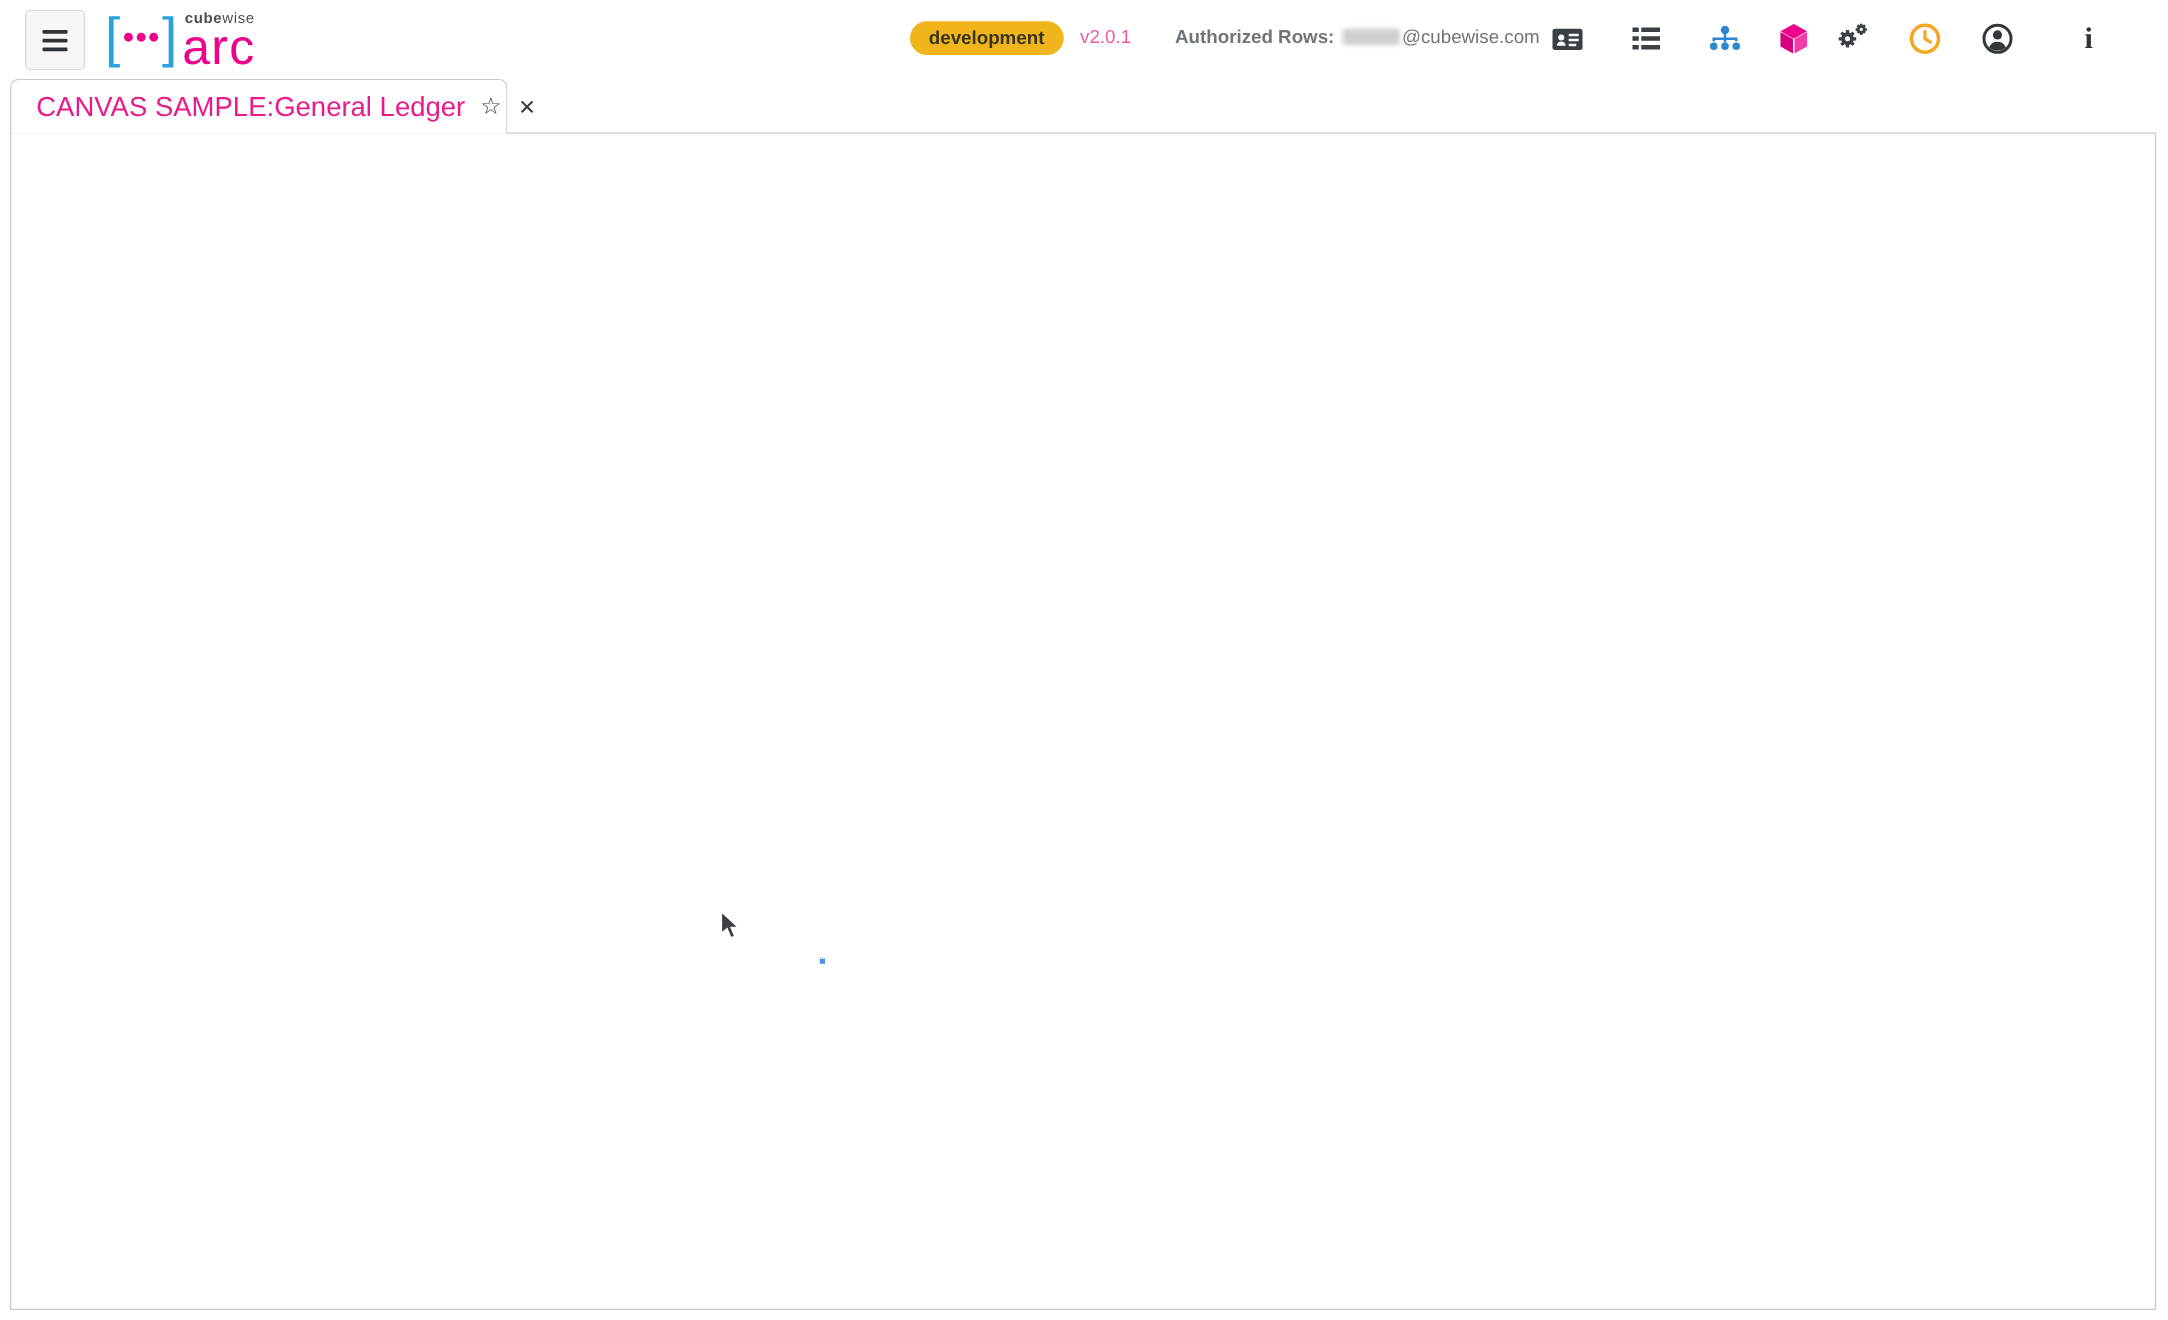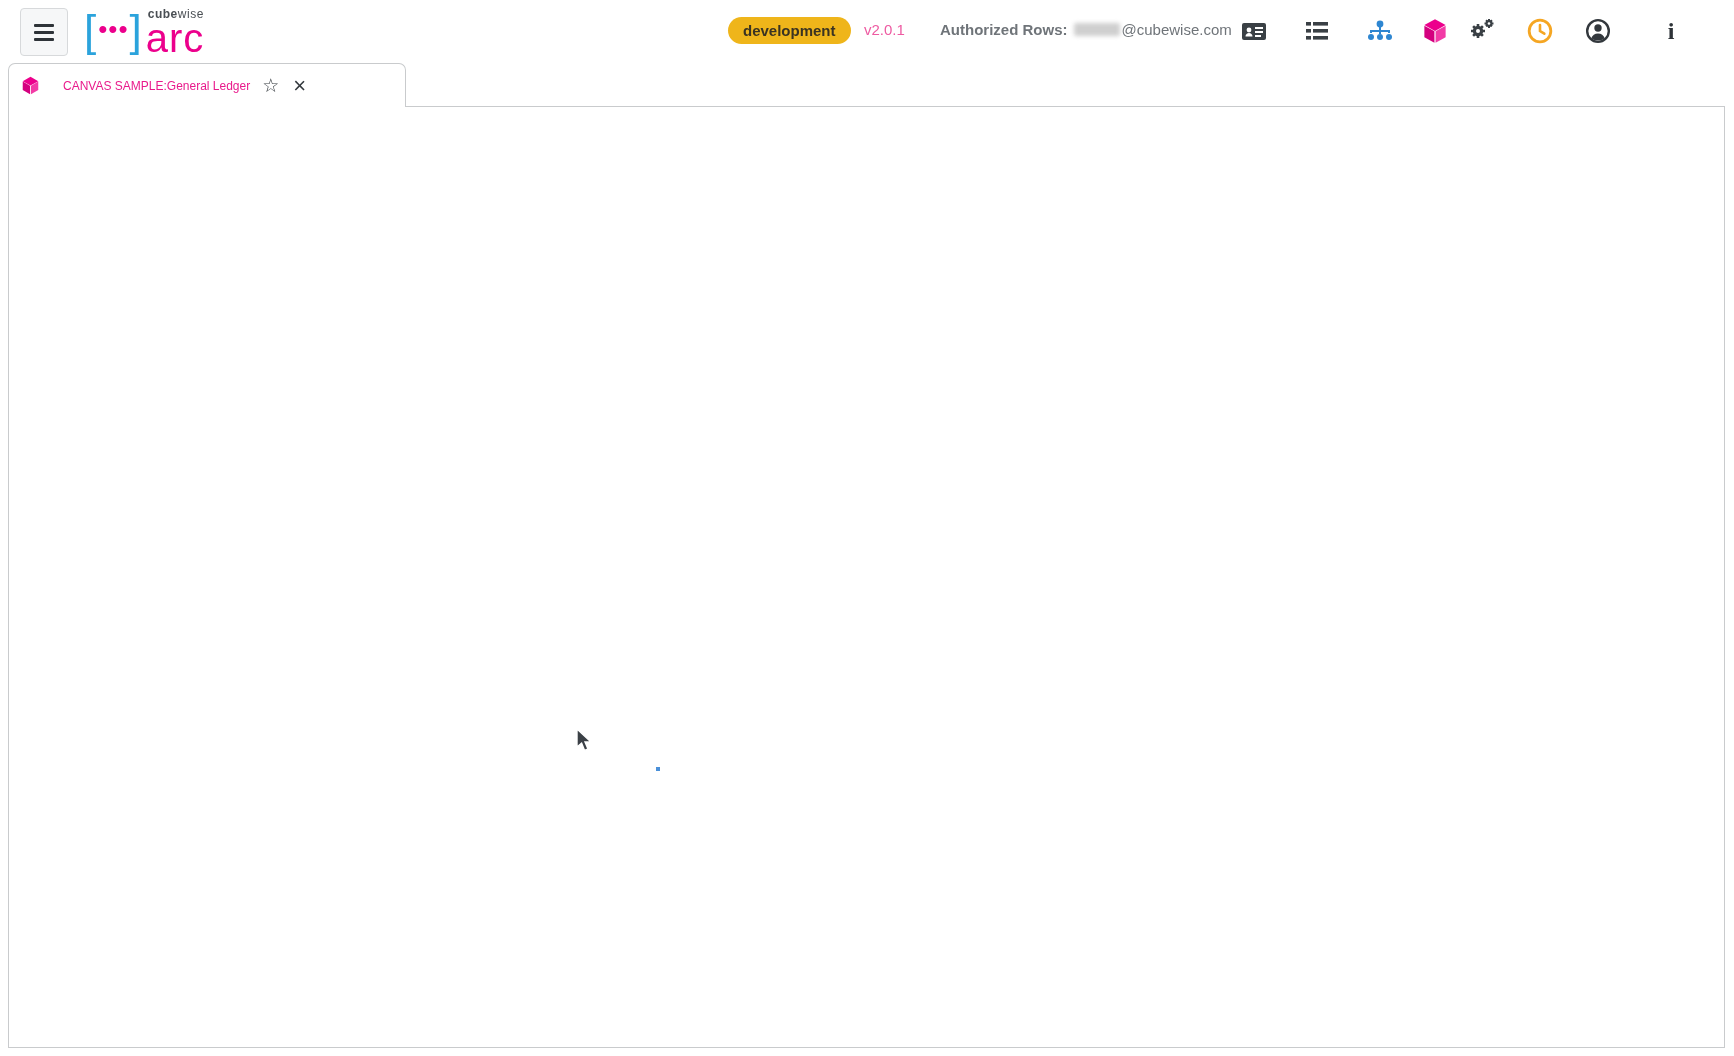--- a/index.html
+++ b/index.html
@@ -20,21 +20,21 @@
   .devbadge{left:728px;top:17px;height:27px;padding:0 15px;background:#efb51a;border-radius:14px;
             display:flex;align-items:center;font-weight:700;font-size:15px;color:#3a3322;}
   .version{left:864px;top:21px;font-size:15px;color:#ee5ba2;}
   .auth{left:940px;top:21px;font-size:15px;color:#6f7479;display:flex;align-items:center;}
   .auth b{font-weight:700;margin-right:4px;}
   .blurname{display:inline-block;width:46px;height:13px;background:#cfcfcf;border-radius:2px;filter:blur(2px);margin:0 2px;}
   .hicon{top:17px;width:28px;height:28px;display:flex;align-items:center;justify-content:center;cursor:pointer;}
   
   .tab{left:8px;top:63px;width:398px;height:44px;background:#fff;border:1px solid #c9cbcd;border-bottom:none;
        border-radius:7px 7px 0 0;display:flex;align-items:center;padding:0 12px;box-sizing:border-box;z-index:3;}
-  .tab .lbl{color:#e91a8c;font-size:12px;margin-left:23px;white-space:nowrap;}
+  .tab .lbl{color:#e91a8c;font-size:22px;margin-left:8px;white-space:nowrap;}
   .tab .star{margin-left:12px;font-size:19px;color:#33383d;cursor:pointer;}
   .tab .close{margin-left:14px;font-size:22px;color:#33383d;cursor:pointer;line-height:18px;}
   .panel{left:8px;top:106px;width:1717px;height:942px;border:1px solid #c9cbcd;background:#fff;box-sizing:border-box;z-index:1;}
   
   .ctl{top:122px;height:46px;box-sizing:border-box;}
   .select{left:16px;width:240px;background:#fff;border:1px solid #bfc5cb;border-radius:4px;
           display:flex;align-items:center;padding:0 14px;font-size:16px;color:#3c4146;cursor:pointer;}
   .select .chev{margin-left:auto;width:9px;height:9px;border-right:2px solid #55595e;border-bottom:2px solid #55595e;
                 transform:rotate(45deg);position:relative;top:-3px;}
   .btngroup{display:flex;border:1px solid #c7c9cb;border-radius:4px;overflow:hidden;background:#f2f3f4;}

